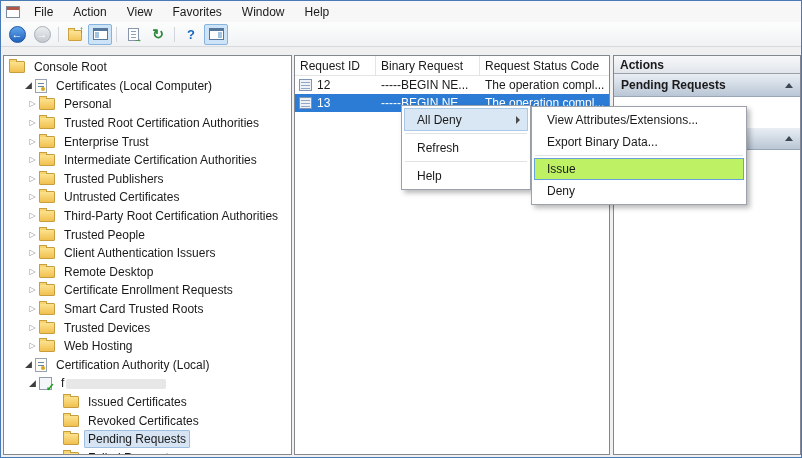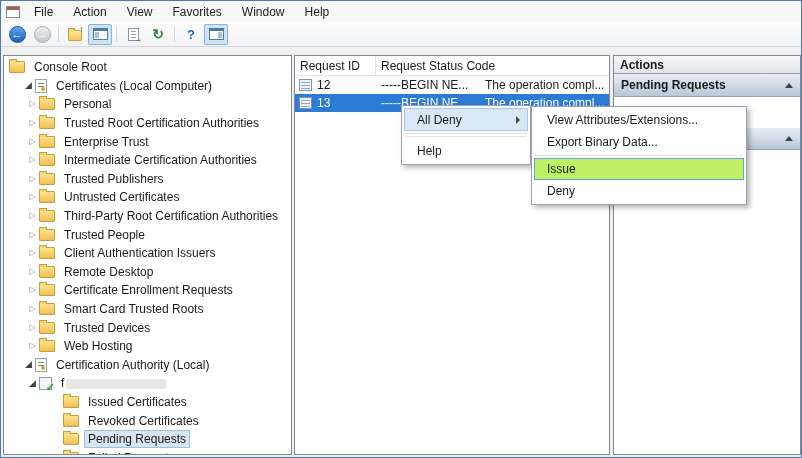--- a/index.html
+++ b/index.html
@@ -248,20 +248,21 @@
     <div class="trow lv3">
         <span class="arrow"></span>
         <span class="ticon i-folder"></span>
         <span class="tlabel">Failed Requests</span>
       </div>
   </div>
 
   <div class="pane list-pane">
     <div class="list-header">
       <span class="lh lh1">Request ID</span>
+      <span class="lh lh2">Binary Request</span>
       <span class="lh lh3">Request Status Code</span>
     </div>
     <div class="lrow">
       <span class="c1">
           <span class="i-req"></span>
           <span>12</span>
         </span>
       <span class="c2">-----BEGIN NE...</span>
       <span class="c3">The operation compl...</span>
     </div>
@@ -285,20 +286,23 @@
       <span class="caret-up"></span>
     </div>
   </div>
 
   <div class="cmenu context-menu">
     <div class="mi hl">
         <span>All Deny</span>
         <span class="sub-arrow"></span>
       </div>
     <div class="msep"></div>
+    <div class="mi">
+        <span>Refresh</span>
+      </div>
     <div class="msep"></div>
     <div class="mi">
         <span>Help</span>
       </div>
   </div>
 
   <div class="cmenu submenu">
     <div class="mi">
         <span>View Attributes/Extensions...</span>
       </div>

